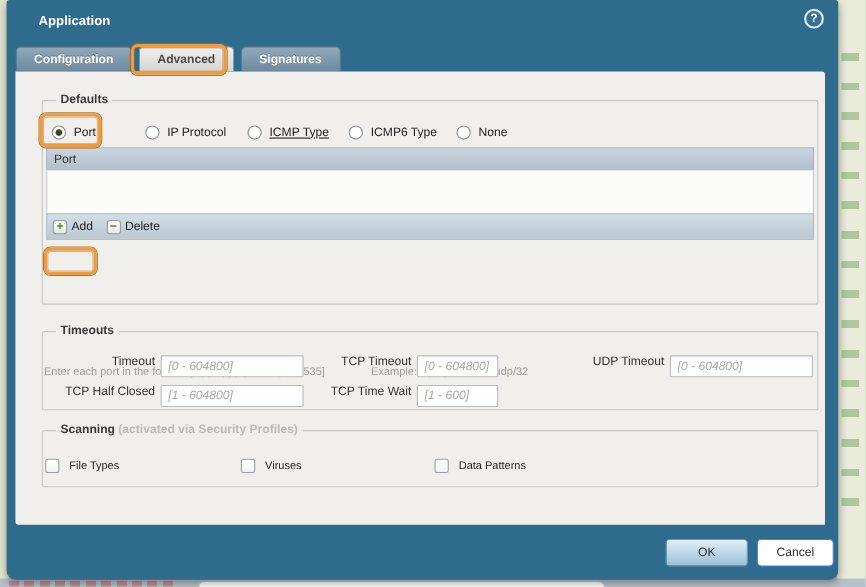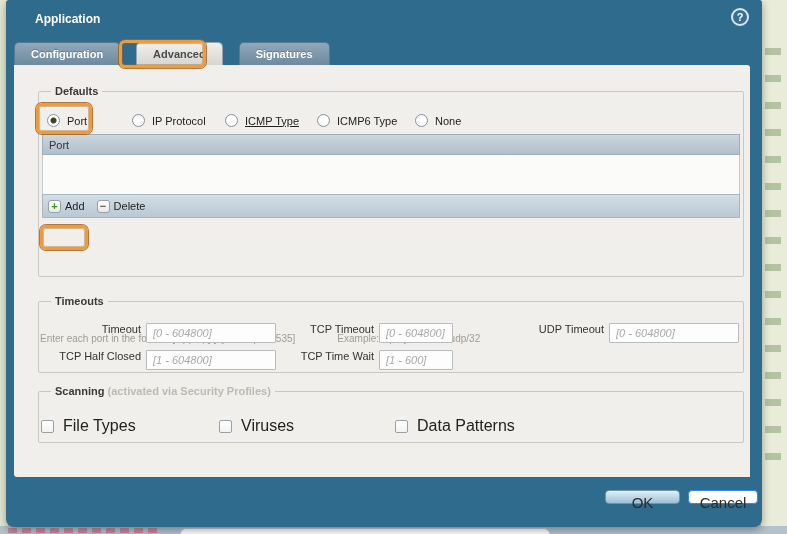--- a/index.html
+++ b/index.html
@@ -53,21 +53,21 @@
   }
   .help-icon {
     position: absolute; right: 13px; top: 8px; width: 18px; height: 18px;
     border: 2px solid #d9e8f1; border-radius: 50%;
     color: #ffffff; font-size: 11px; font-weight: bold;
     text-align: center; line-height: 14px; cursor: pointer;
     background: #357192;
   }
   
   .tabs {
-    position: absolute; left: 8px; top: 19px; display: flex; gap: 16px;
+    position: absolute; left: 8px; top: 19px; display: flex; gap: 6px;
     align-items: flex-end; height: 46px;
   }
   .tab {
     height: 23px; padding: 5px 16px 0; font-size: 11px; font-weight: bold;
     color: #ffffff; text-shadow: 0 -1px 0 rgba(0,0,0,0.25);
     background: linear-gradient(#91a8ba, #6c8a9e);
     border: 1px solid #577a90; border-bottom: none;
     border-radius: 5px 5px 0 0; cursor: pointer; white-space: nowrap;
   }
   .tab.active {
@@ -168,31 +168,31 @@
   }
   .t-input::placeholder { color: #a8a8a8; opacity: 1; }
   .r1 { top: 16px; } .r2 { top: 43px; }
   .c1l { left: 0;    width: 102px; } .c1i { left: 107px; width: 130px; }
   .c2l { left: 200px; width: 135px; } .c2i { left: 340px; width: 74px; }
   .c3l { left: 455px; width: 110px; } .c3i { left: 570px; width: 130px; }
   
   .check-row { position: absolute; left: 2px; top: 20px; width: 100%; height: 20px; }
   .check-item {
     position: absolute; display: flex; align-items: center; gap: 9px;
-    font-size: 16px; color: #222222; cursor: pointer;
+    font-size: 10px; color: #222222; cursor: pointer;
   }
   .ci-0 { left: 0; } .ci-1 { left: 178px; } .ci-2 { left: 354px; }
   .checkbox {
     width: 13px; height: 13px; border: 1px solid #9aa0a6; border-radius: 2px;
     background: linear-gradient(#ffffff, #f1f2f3);
   }
   
   .btn {
-    position: absolute; top: 490px; height: 14px; border-radius: 4px;
-    font-size: 15px; color: #2b2b2b; text-align: center; line-height: 23px;
+    position: absolute; top: 490px; height: 25px; border-radius: 4px;
+    font-size: 11px; color: #2b2b2b; text-align: center; line-height: 23px;
     cursor: pointer;
   }
   .btn-ok {
     left: 605px; width: 75px;
     background: linear-gradient(#e0eef7, #9cc0d8);
     border: 1px solid #7094aa;
     box-shadow: 0 1px 0 rgba(255,255,255,0.4) inset;
   }
   .btn-cancel {
     left: 688px; width: 70px;

